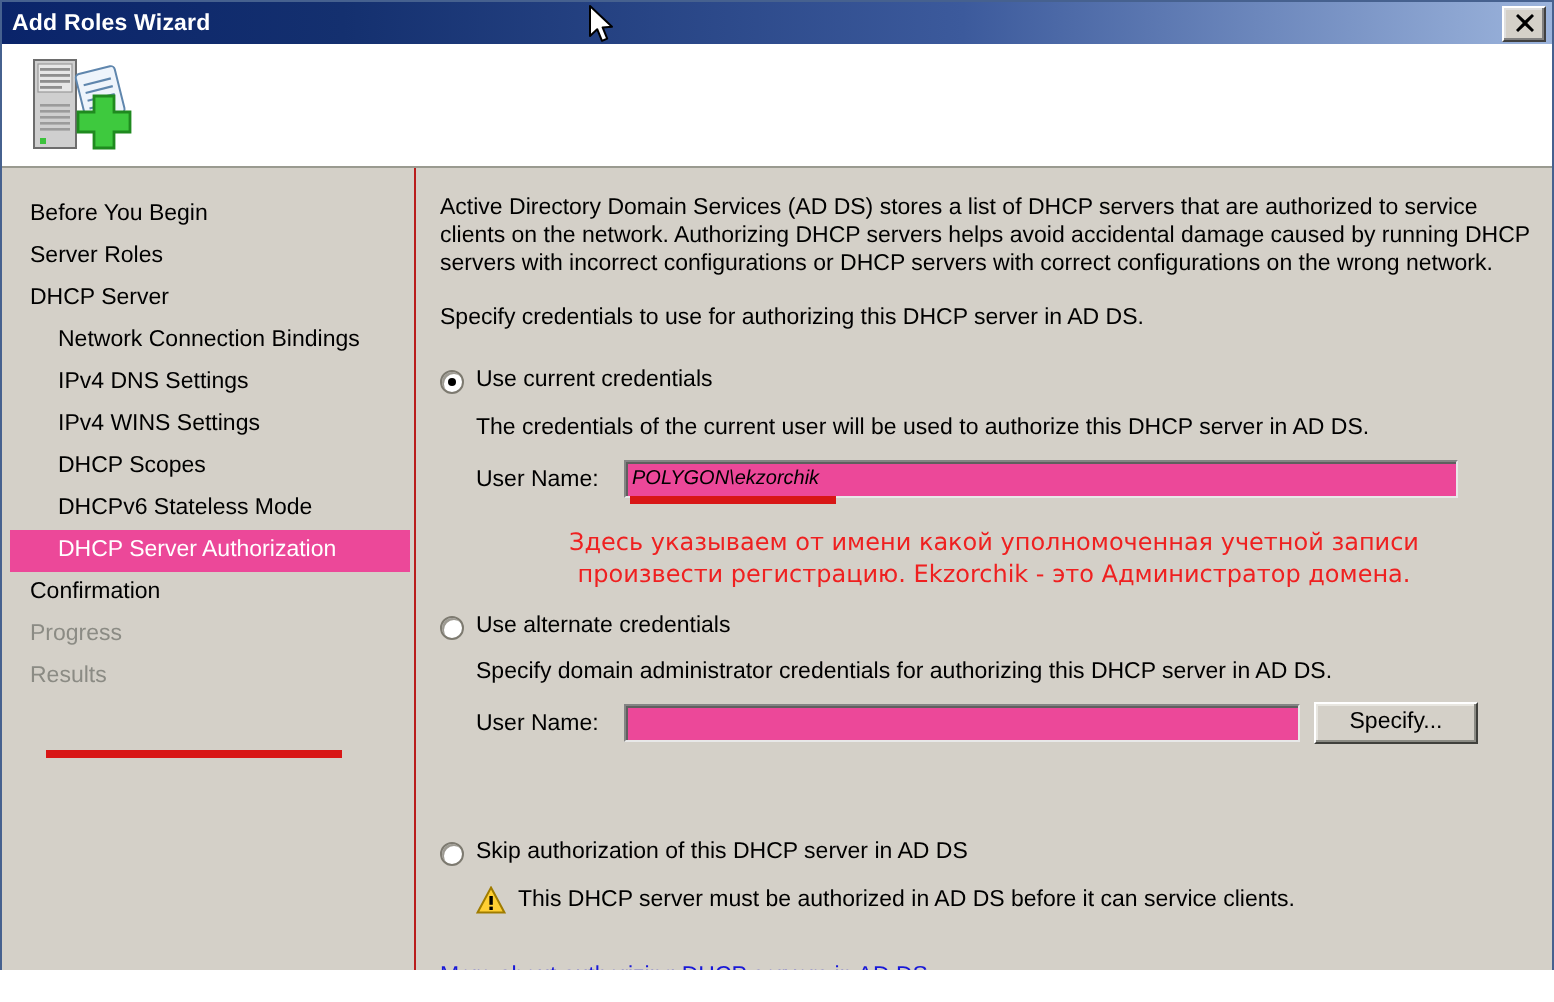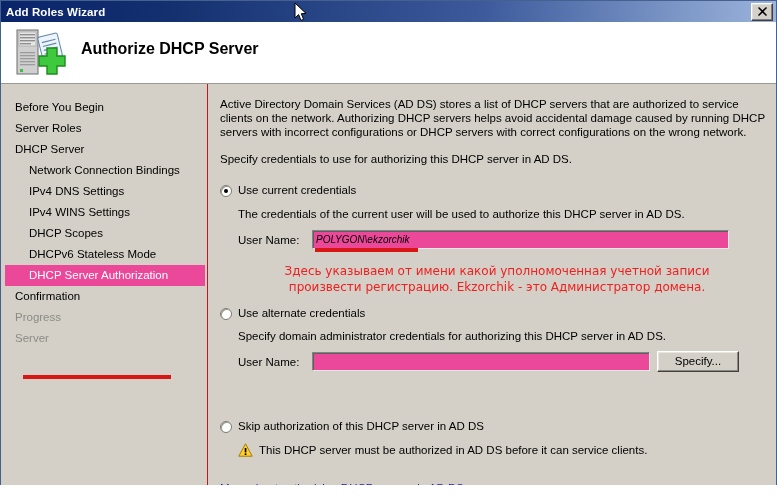--- a/index.html
+++ b/index.html
@@ -327,38 +327,37 @@
         <g stroke="#5f86ad" stroke-width="1.1">
           <line x1="30" y1="14" x2="44" y2="14"></line>
           <line x1="30" y1="18" x2="44" y2="18"></line>
           <line x1="30" y1="22" x2="44" y2="22"></line>
           <line x1="30" y1="26" x2="39" y2="26"></line>
         </g>
       </g>
 
       <path d="M30,30 L38,30 L38,22 L48,22 L48,30 L56,30 L56,40 L48,40 L48,48 L38,48 L38,40 L30,40 Z" transform="translate(-4,0)" fill="#3ec93e" stroke="#1f8a1f" stroke-width="1.4"></path>
     </svg>
-    <div class="header-title">Authorize DHCP Server</div>
   </div>
 
   <div class="body-area">
 
     <div class="sidebar">
       <div class="side-item">Before You Begin</div>
       <div class="side-item">Server Roles</div>
       <div class="side-item">DHCP Server</div>
       <div class="side-item sub">Network Connection Bindings</div>
       <div class="side-item sub">IPv4 DNS Settings</div>
       <div class="side-item sub">IPv4 WINS Settings</div>
       <div class="side-item sub">DHCP Scopes</div>
       <div class="side-item sub">DHCPv6 Stateless Mode</div>
       <div class="side-item selected">DHCP Server Authorization</div>
       <div class="side-item">Confirmation</div>
       <div class="side-item disabled">Progress</div>
-      <div class="side-item disabled">Server</div>
+      <div class="side-item disabled">Results</div>
       <div class="side-underline"></div>
     </div>
 
     <div class="content">
 
       <div class="para p1">Active Directory Domain Services (AD DS) stores a list of DHCP servers that are authorized to service clients on the network. Authorizing DHCP servers helps avoid accidental damage caused by running DHCP servers with incorrect configurations or DHCP servers with correct configurations on the wrong network.</div>
       <div class="para p2">Specify credentials to use for authorizing this DHCP server in AD DS.</div>
 
       <div class="radio-row" style="top:100px;">
         <span class="radio checked"></span>

